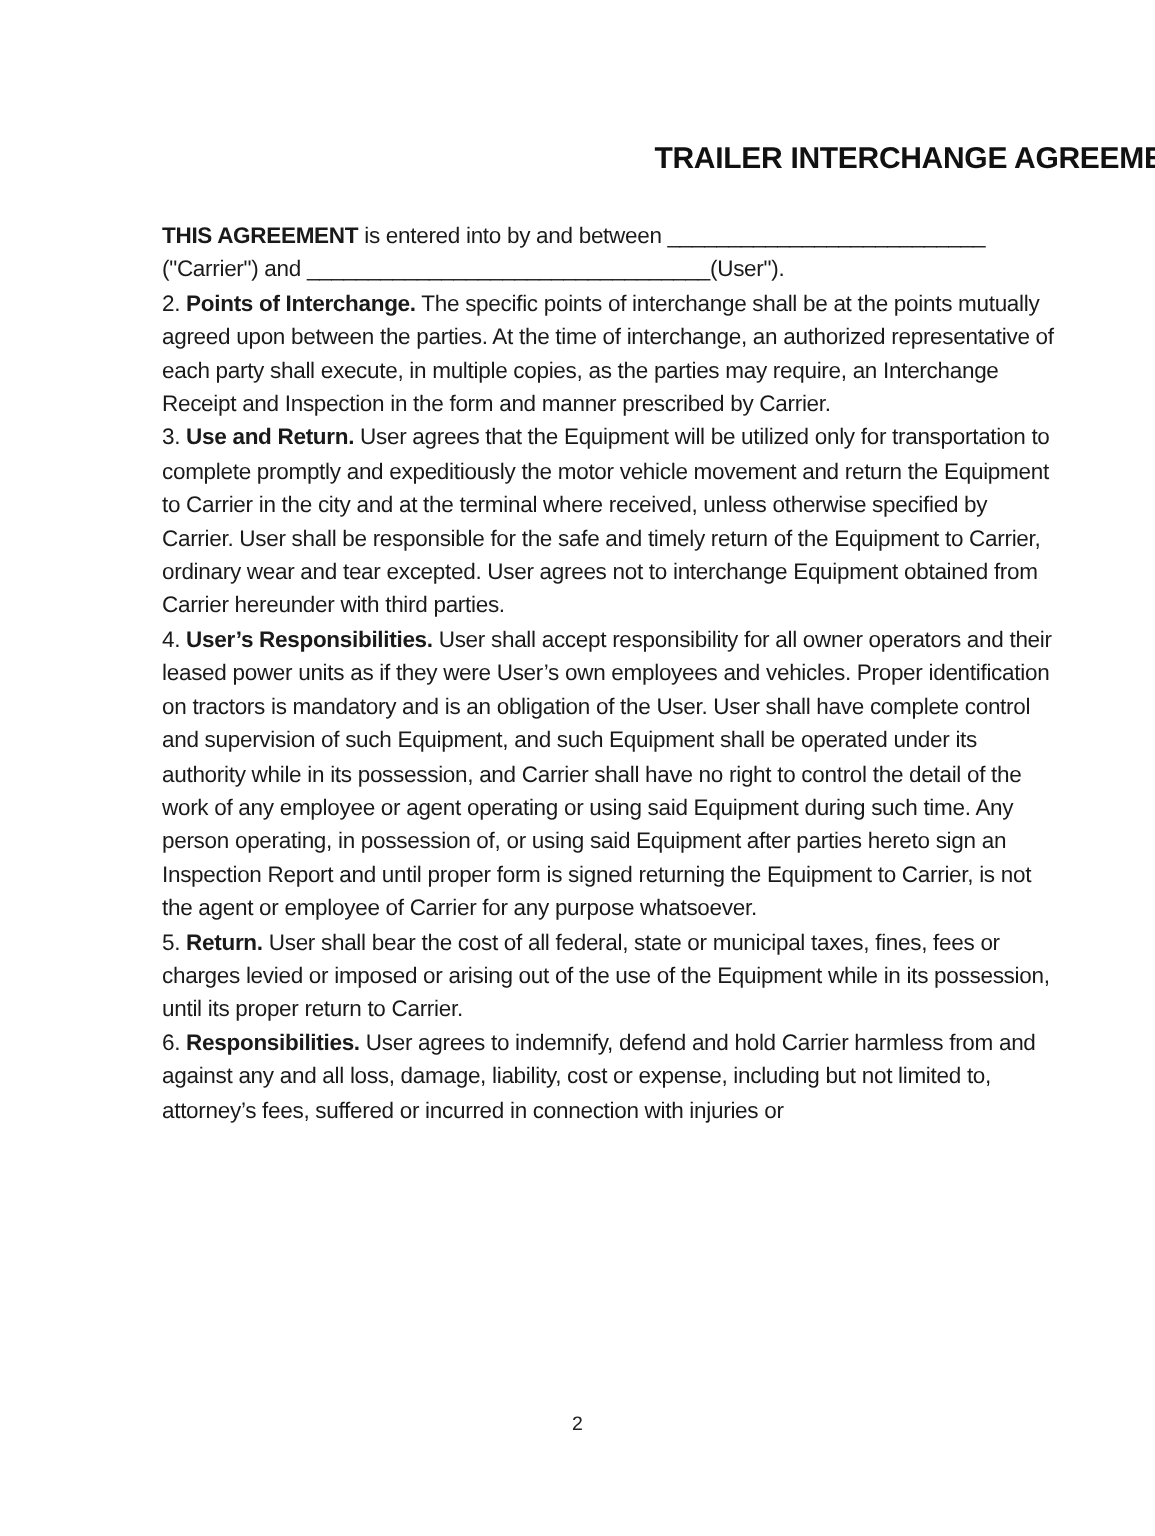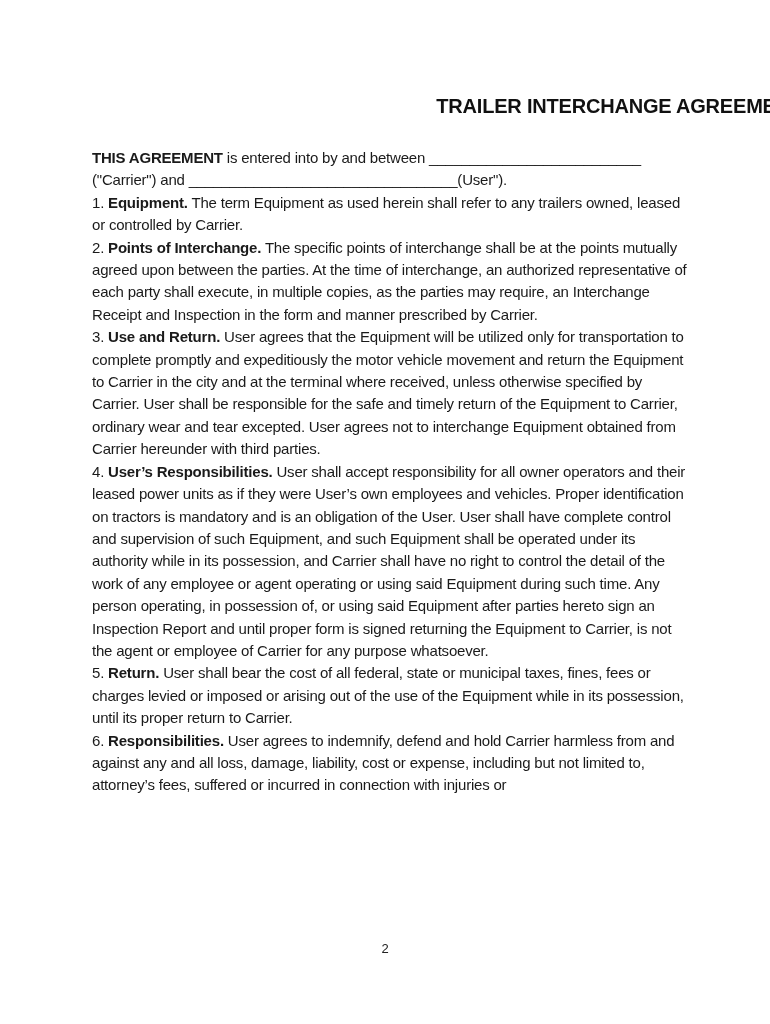--- a/index.html
+++ b/index.html
@@ -24,21 +24,21 @@
     text-align: right;
     font-weight: bold;
     font-size: 20px;
     letter-spacing: -0.2px;
     color: #111111;
     margin-left: 32px;
   }
   .doc-body {
     position: absolute;
     top: 147px;
-    left: 92px;
+    left: 108px;
     width: 600px;
     font-size: 15px;
     line-height: 22.4px;
     letter-spacing: -0.2px;
     text-align: left;
     color: #1a1a1a;
   }
   .para { margin: 0; }
   .b { font-weight: bold; }
   .blank { white-space: nowrap; }
@@ -53,21 +53,20 @@
   }
 </style>
 </head>
 <body>
 
 <div class="page">
   <div class="doc-title">TRAILER INTERCHANGE AGREEMENT</div>
 
   <div class="doc-body">
       <p class="para"><span class="b">THIS AGREEMENT</span><span> is entered into by and between </span><span class="blank">__________________________</span><span> ("Carrier") and </span><span class="blank">_________________________________</span><span>(User").</span></p>
-      <p class="para"><span>1. </span><span class="b">Equipment.</span><span> The term Equipment as used herein shall refer to any trailers owned, leased or controlled by Carrier.</span></p>
       <p class="para"><span>2. </span><span class="b">Points of Interchange.</span><span> The specific points of interchange shall be at the points mutually agreed upon between the parties. At the time of interchange, an authorized representative of each party shall execute, in multiple copies, as the parties may require, an Interchange Receipt and Inspection in the form and manner prescribed by Carrier.</span></p>
       <p class="para"><span>3. </span><span class="b">Use and Return.</span><span> User agrees that the Equipment will be utilized only for transportation to complete promptly and expeditiously the motor vehicle movement and return the Equipment to Carrier in the city and at the terminal where received, unless otherwise specified by Carrier. User shall be responsible for the safe and timely return of the Equipment to Carrier, ordinary wear and tear excepted. User agrees not to interchange Equipment obtained from Carrier hereunder with third parties.</span></p>
       <p class="para"><span>4. </span><span class="b">User’s Responsibilities.</span><span> User shall accept responsibility for all owner operators and their leased power units as if they were User’s own employees and vehicles. Proper identification on tractors is mandatory and is an obligation of the User. User shall have complete control and supervision of such Equipment, and such Equipment shall be operated under its authority while in its possession, and Carrier shall have no right to control the detail of the work of any employee or agent operating or using said Equipment during such time. Any person operating, in possession of, or using said Equipment after parties hereto sign an Inspection Report and until proper form is signed returning the Equipment to Carrier, is not the agent or employee of Carrier for any purpose whatsoever.</span></p>
       <p class="para"><span>5. </span><span class="b">Return.</span><span> User shall bear the cost of all federal, state or municipal taxes, fines, fees or charges levied or imposed or arising out of the use of the Equipment while in its possession, until its proper return to Carrier.</span></p>
       <p class="para"><span>6. </span><span class="b">Responsibilities.</span><span> User agrees to indemnify, defend and hold Carrier harmless from and against any and all loss, damage, liability, cost or expense, including but not limited to, attorney’s fees, suffered or incurred in connection with injuries or</span></p>
     </div>
 
   <div class="page-number">2</div>
 </div>
 

